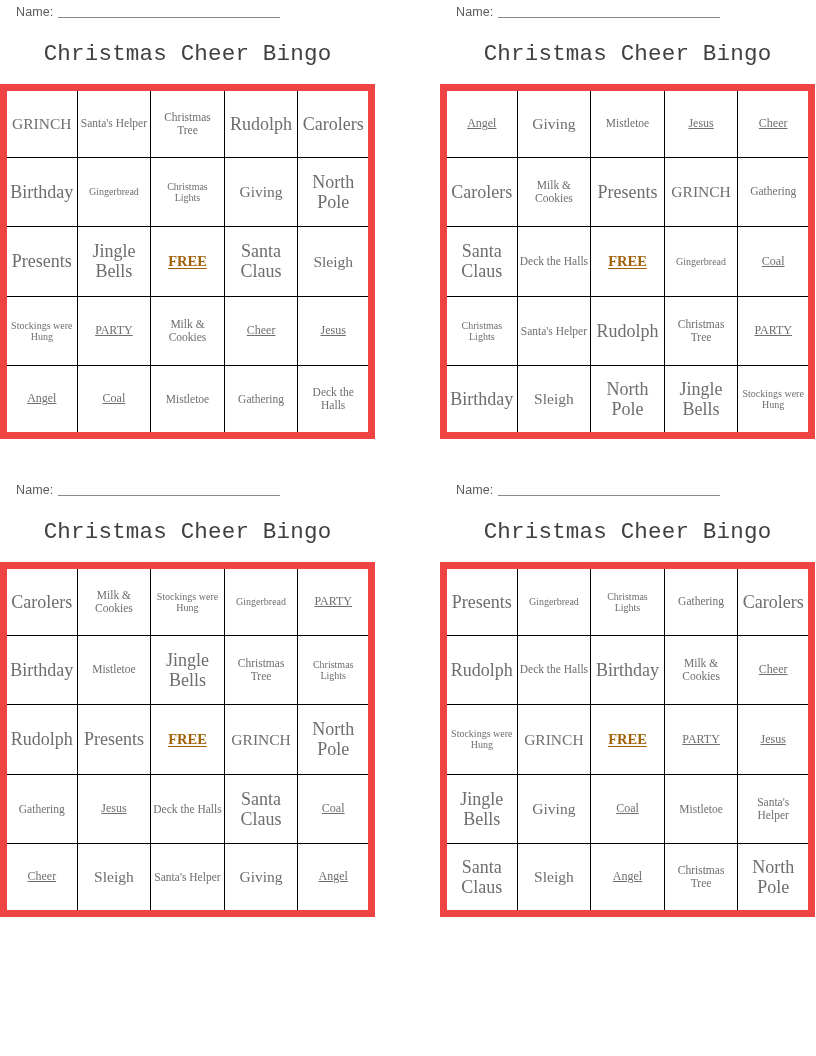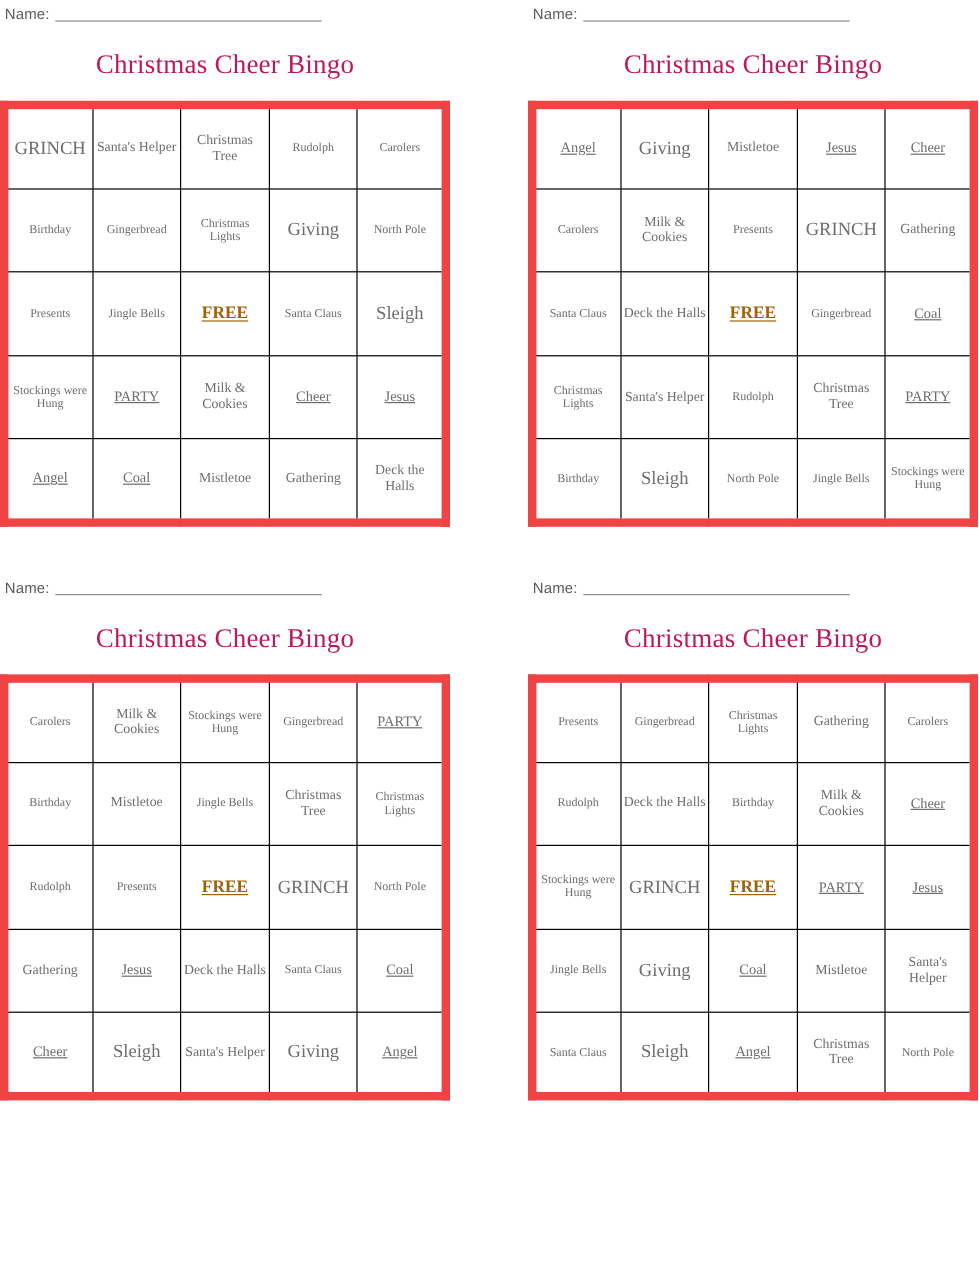--- a/index.html
+++ b/index.html
@@ -31,21 +31,21 @@
   .card-tl { left: 0px;   top: 0px; }
   .card-tr { left: 440px; top: 0px; }
   .card-bl { left: 0px;   top: 478px; }
   .card-br { left: 440px; top: 478px; }
 
   
   .name-row {
     height: 24px;
     display: flex;
     align-items: center;
-    padding-left: 4px;
+    padding-left: 16px;
   }
   .name-label {
     font-family: "Liberation Sans", sans-serif;
     font-size: 12.5px;
     color: #5b5b5b;
     letter-spacing: 0.1px;
     white-space: nowrap;
   }
   .name-rule {
     margin-left: 5px;
@@ -55,24 +55,24 @@
     align-self: flex-end;
     margin-bottom: 6px;
   }
 
   
   .card-title {
     height: 60px;
     display: flex;
     align-items: center;
     justify-content: center;
-    font-family: Liberation Serif, serif;
+    font-family: Liberation Mono, monospace;
     font-size: 22.5px;
     font-weight: 400;
-    color: #be185d;
+    color: #404040;
     letter-spacing: 0.2px;
     white-space: nowrap;
   }
 
   
   .bingo-grid {
     width: 375px;
     height: 349px;
     border-collapse: collapse;
     table-layout: fixed;
@@ -88,21 +88,21 @@
     font-family: "Liberation Serif", serif;
     color: #6e6e6e;
     line-height: 1.12;
     overflow: hidden;
     word-wrap: break-word;
   }
 
   
   .bingo-grid td.sz-xl   { font-size: 12px; text-decoration: underline; }
   .bingo-grid td.sz-lg   { font-size: 15.5px; }
-  .bingo-grid td.sz-md   { font-size: 10px;   }
+  .bingo-grid td.sz-md   { font-size: 18px;   }
   .bingo-grid td.sz-sm   { font-size: 11.5px; }
   .bingo-grid td.sz-xs   { font-size: 10px;   }
 
   .bingo-grid td.free {
     font-weight: 700;
     font-size: 14.5px;
     color: #a16207;
   }
   .bingo-grid td.free span {
     text-decoration: underline;

